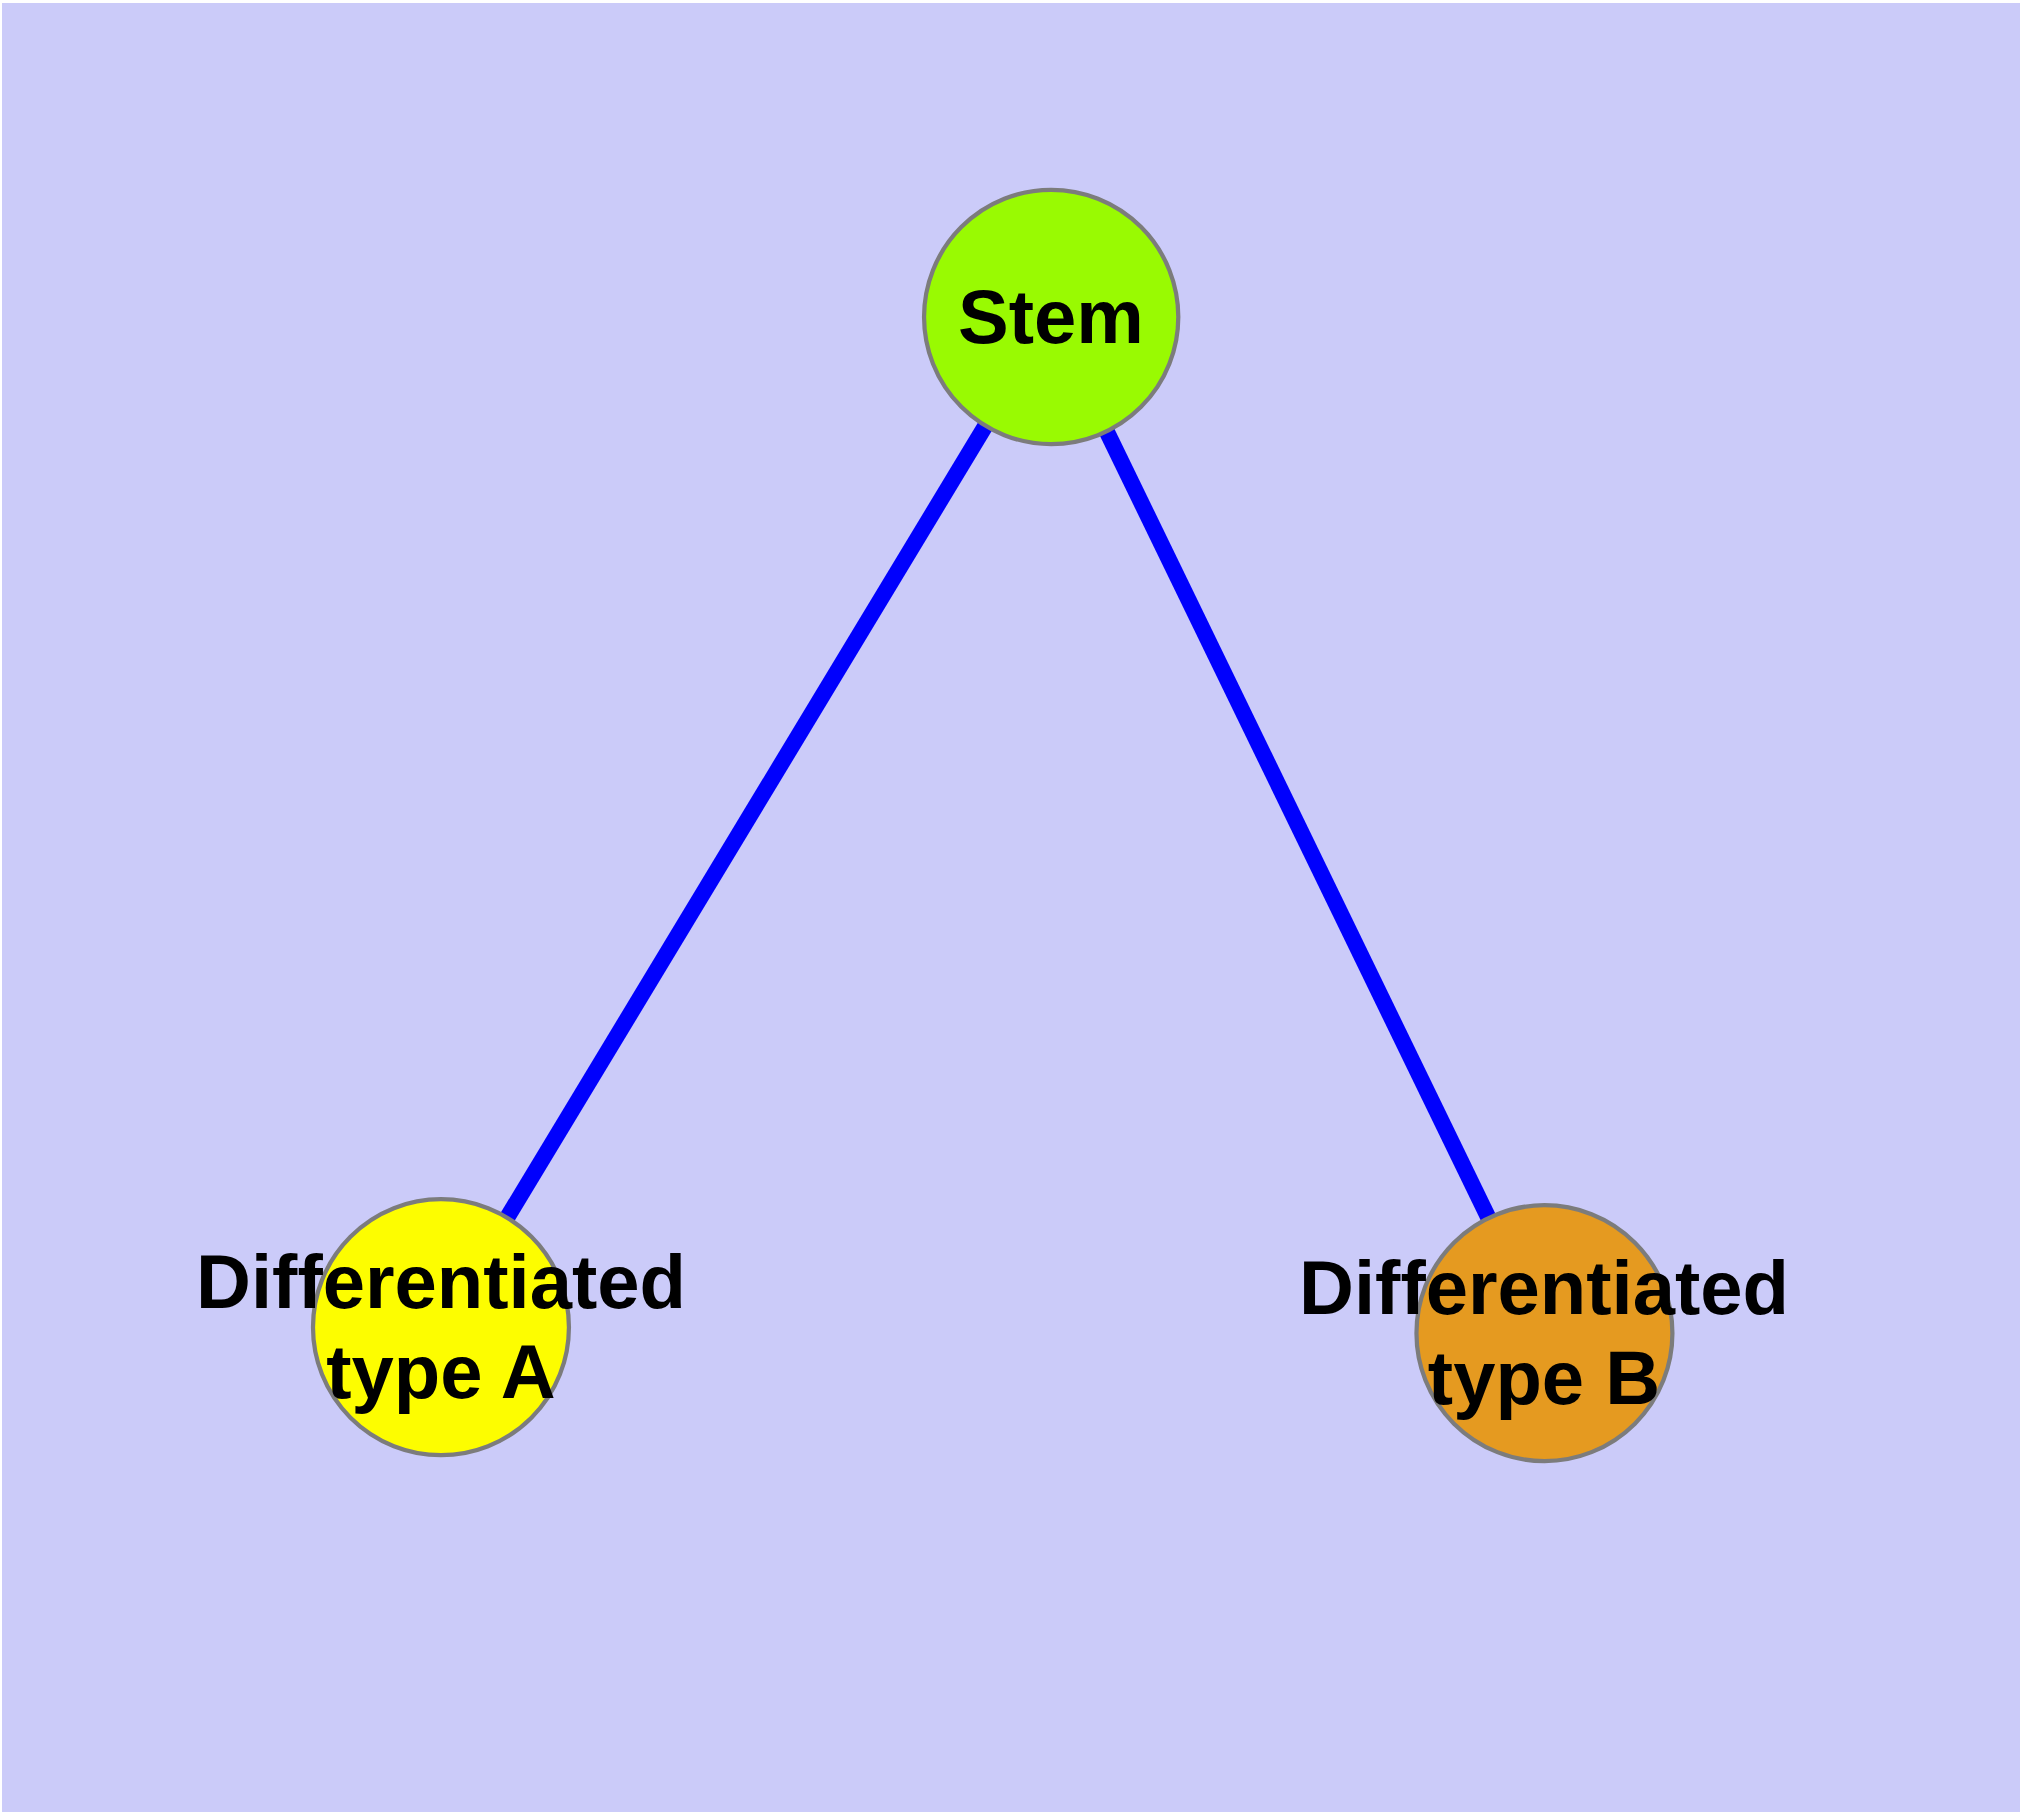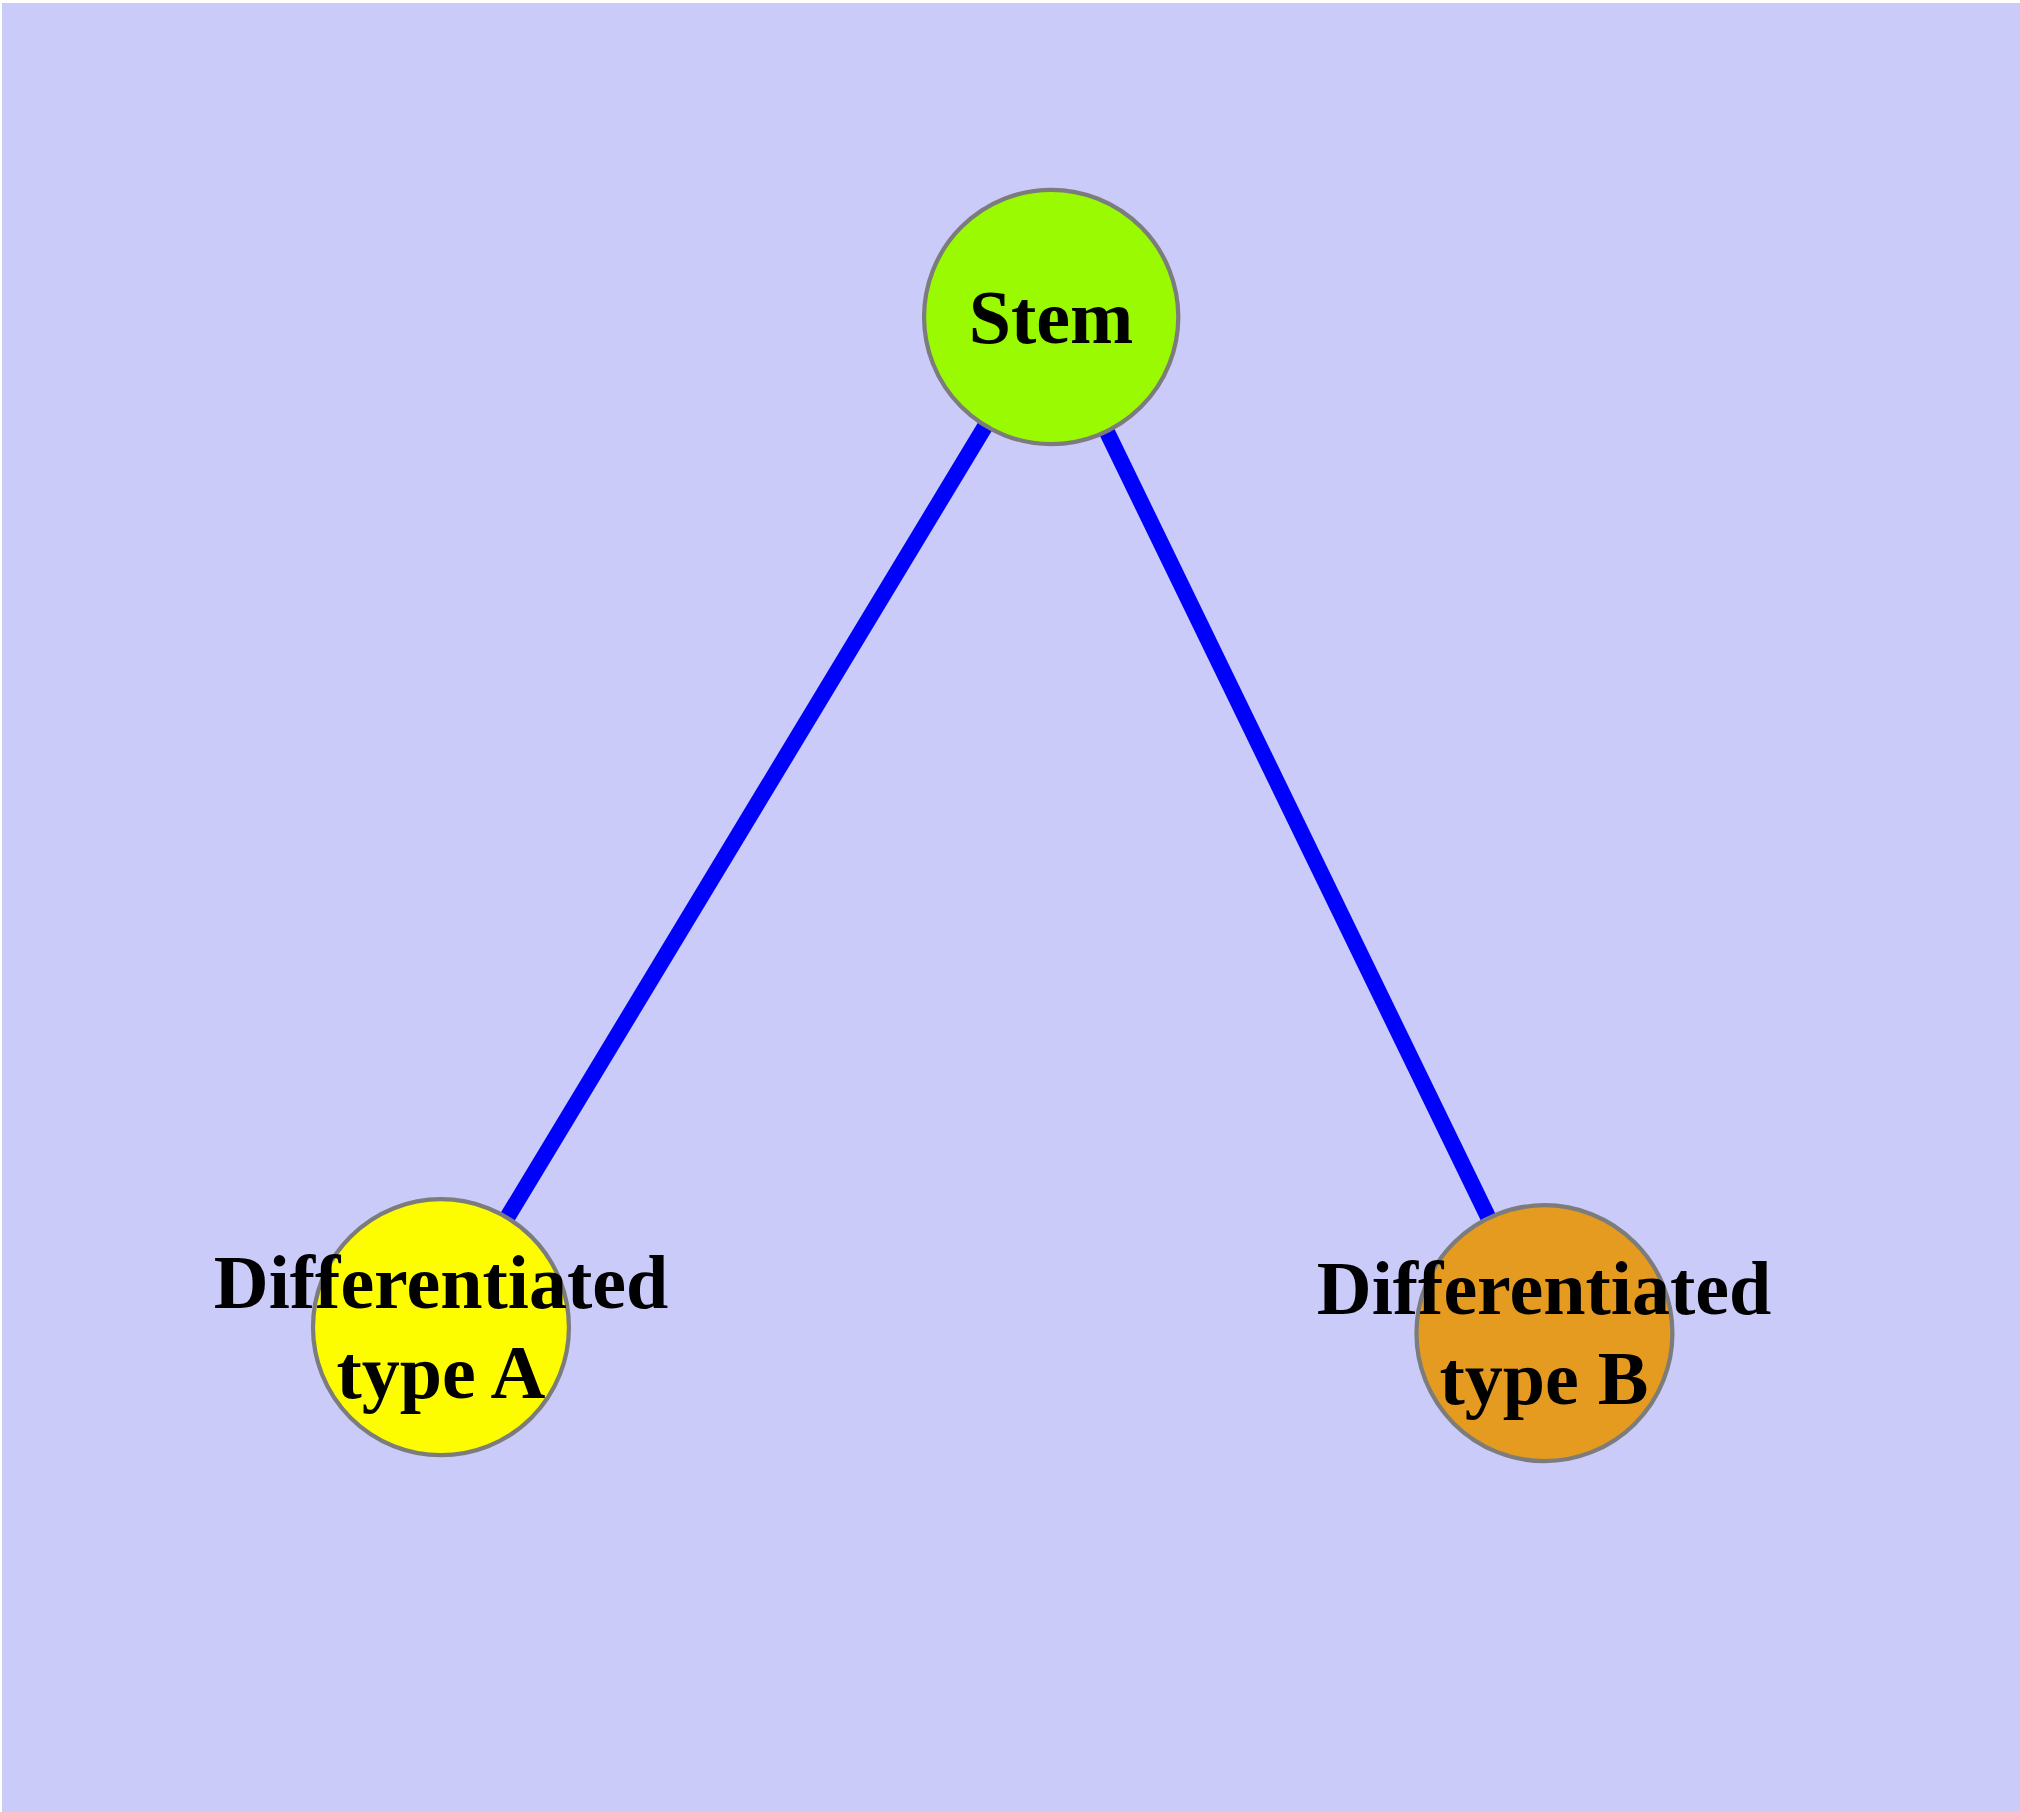--- a/index.html
+++ b/index.html
@@ -8,21 +8,21 @@
     background: #ffffff;
     width: 2021px;
     height: 1812px;
     overflow: hidden;
   }
   .figure {
     position: relative;
     width: 2021px;
     height: 1632px;
     background: #ffffff;
-    font-family: Liberation Serif, serif;
+    font-family: Liberation Sans, sans-serif;
     border-radius: 7px;
   }
   
   .plot-bg {
     position: absolute;
     left: 1.7px;
     top: 3.4px;
     width: 2019px;
     height: 1809px;
   }

